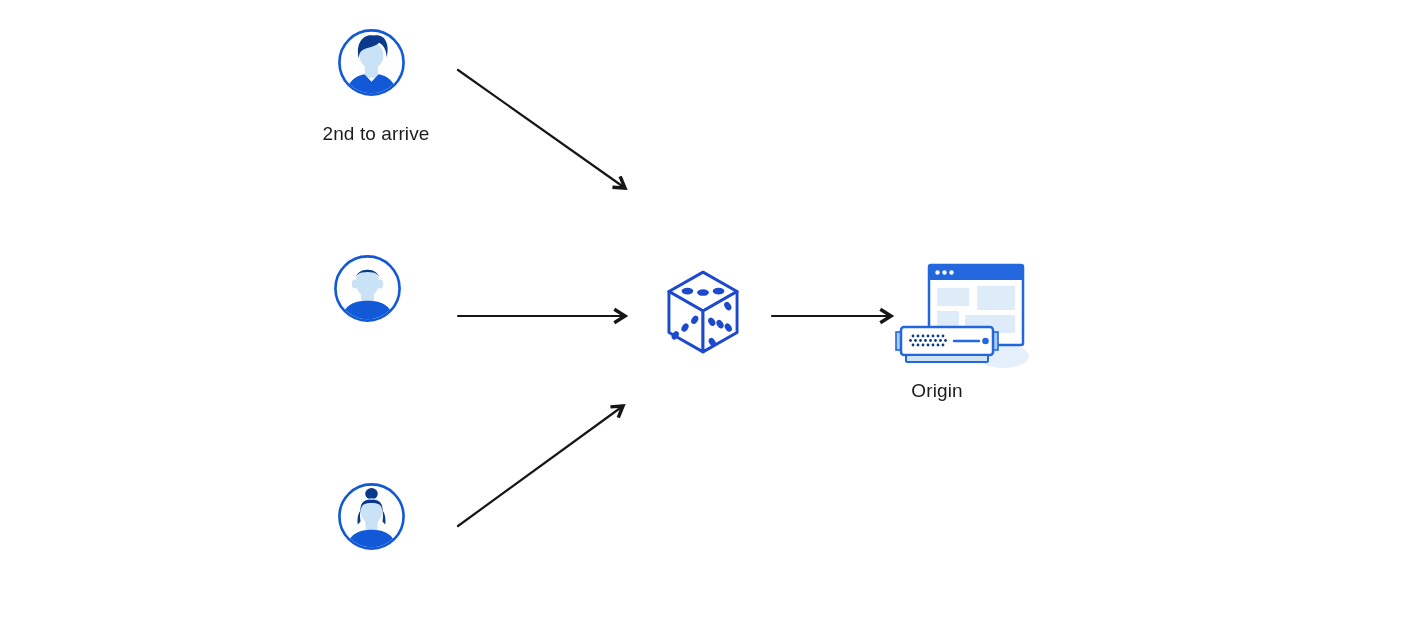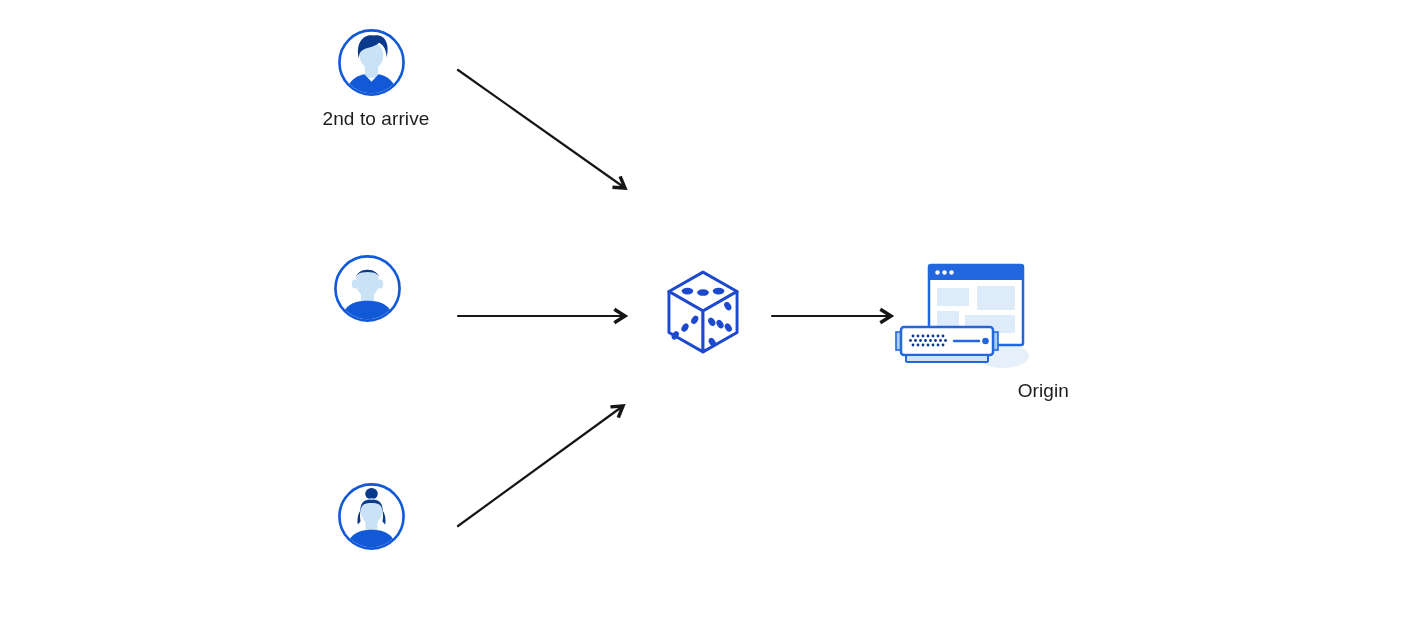--- a/index.html
+++ b/index.html
@@ -69,21 +69,21 @@
       <circle class="avatar-ring" cx="33" cy="33" r="31.6"></circle>
       <g clip-path="url(#clipA1)">
         <path class="skin" d="M26.5 33 h13 v15 h-13 z"></path>
         <path class="shirt" d="M7 66 C9 50 20 45.5 26 44.5 L33 52 L40 44.5 C46 45.5 57 50 59 66 Z"></path>
         <ellipse class="skin" cx="33" cy="26" rx="11.6" ry="13.4"></ellipse>
         <path class="hair" d="M20.5 29 C16.5 11 28 4.5 35 6.5 C45 4.5 51.5 13 48 28
                  C47.5 20 44.5 15.5 40.5 13.5 C34 19.5 25 17.5 22 23 C21 24.5 20.7 26.5 20.5 29 Z"></path>
       </g>
     </svg>
   </div>
-  <div class="node-label" style="left:291px; top:108px;">2nd to arrive</div>
+  <div class="node-label" style="left:291px; top:123px;">2nd to arrive</div>
 
   <div class="node" style="left:334px; top:255px;">
     <svg width="67" height="67" viewBox="0 0 66 66">
       <defs>
           <clipPath id="clipA2">
             <circle cx="33" cy="33" r="30.3"></circle>
           </clipPath>
         </defs>
       <circle class="avatar-ring" cx="33" cy="33" r="31.6"></circle>
       <g clip-path="url(#clipA2)">
@@ -184,15 +184,15 @@
             <circle class="srv-dot" cx="35" cy="88" r="1.4"></circle>
           <circle class="srv-dot" cx="40" cy="88" r="1.4"></circle>
             <circle class="srv-dot" cx="45" cy="88" r="1.4"></circle>
           <circle class="srv-dot" cx="50" cy="88" r="1.4"></circle>
         </g>
         <line class="srv-line" x1="61" y1="84" x2="86" y2="84"></line>
         <circle class="srv-led" cx="92.5" cy="84" r="3.3"></circle>
       </g>
     </svg>
   </div>
-  <div class="node-label" style="left:899px; top:380px;text-align:right;">Origin</div>
+  <div class="node-label" style="left:852px; top:380px;">Origin</div>
 
 </div>
 
 </body></html>

